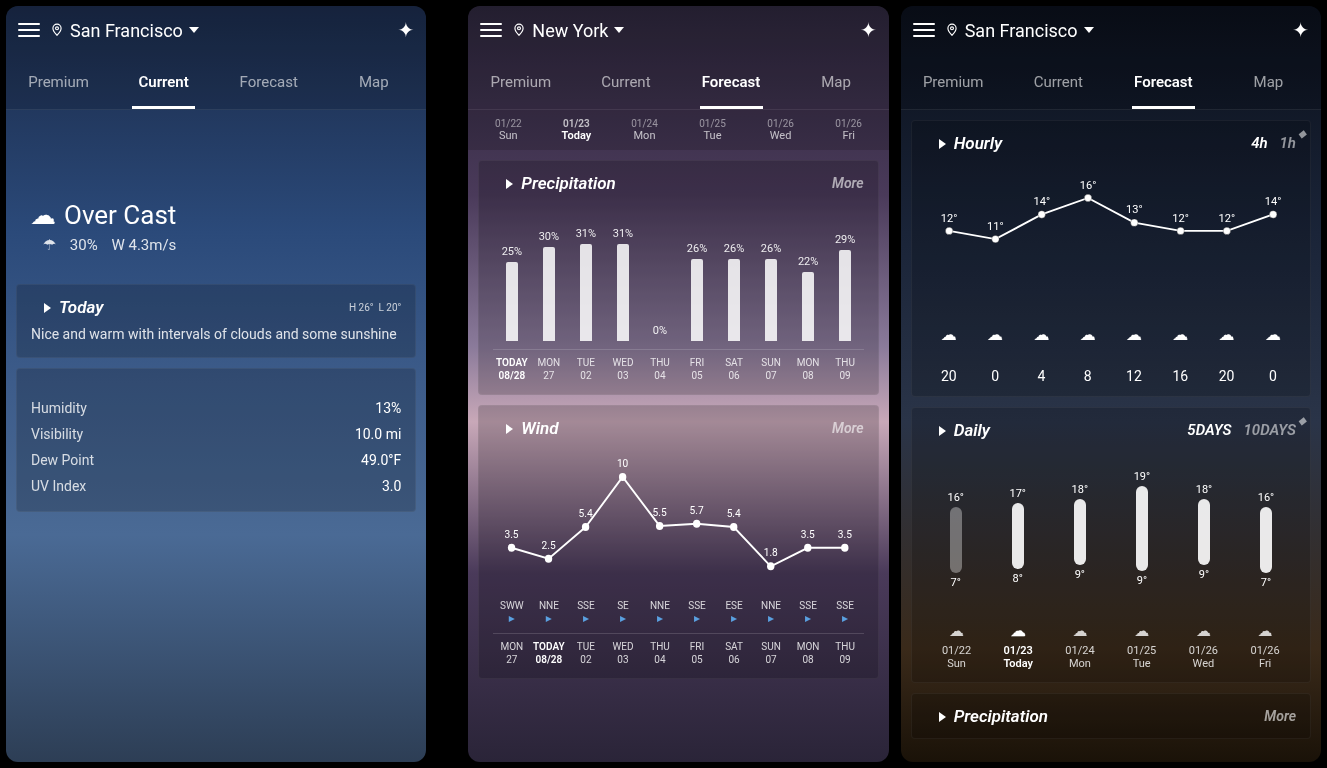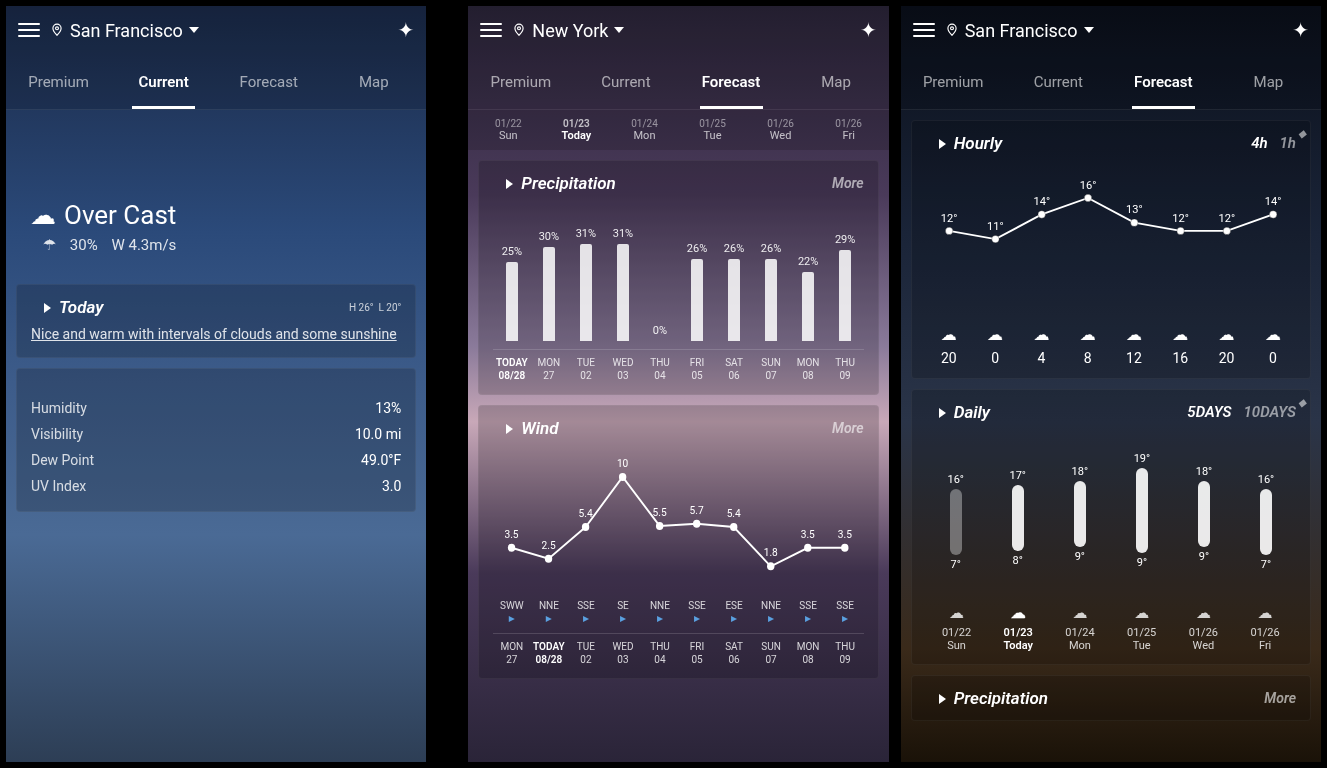--- a/index.html
+++ b/index.html
@@ -10,21 +10,21 @@
     gap: 12px;
     padding: 6px;
     width: 1327px;
     height: 768px;
     overflow: hidden;
   }
   .screen {
     width: 432px;
     height: 756px;
     position: relative;
-    border-radius: 0;
+    border-radius: 12px;
     overflow: hidden;
     color: #fff;
   }
   .screen1 { background: linear-gradient(180deg, #1a2947 0%, #2b4a7a 30%, #3d5c8a 50%, #4a6a95 70%, #2d3e55 100%); }
   .screen2 { background: linear-gradient(180deg, #2a2438 0%, #4a3a5a 25%, #8a7a9a 45%, #c8a8b8 55%, #4a3a5a 75%, #2a2438 100%); margin-left: 30px; }
   .screen3 { background: linear-gradient(180deg, #0a0f1a 0%, #1a2438 30%, #2a3448 55%, #3a2a1a 85%, #1a1208 100%); }
 
   .topbar {
     display: flex;
     align-items: center;
@@ -89,21 +89,21 @@
     display: flex;
     justify-content: space-between;
     align-items: center;
     font-style: italic;
     font-weight: 600;
     font-size: 17px;
     padding-left: 13px;
   }
   .card-head .right { font-style: normal; font-weight: 400; font-size: 10px; color: rgba(255,255,255,0.75); }
   .tri { width: 0; height: 0; border-top: 5px solid transparent; border-bottom: 5px solid transparent; border-left: 7px solid #fff; margin-right: 8px; display: inline-block; }
-  .card-body { font-size: 14px; color: rgba(255,255,255,0.85); margin-top: 8px; line-height: 1.4; text-decoration: underline; }
+  .card-body { font-size: 14px; color: rgba(255,255,255,0.85); margin-top: 8px; line-height: 1.4; }
 
   .details-body { display: flex; gap: 14px; margin-top: 14px; }
   .sun-arc { width: 150px; height: 100px; position: relative; }
   .sun-arc svg { width: 100%; height: 100%; }
   .sun-times { display: flex; justify-content: space-between; font-size: 11px; margin-top: 4px; color: rgba(255,255,255,0.8); }
   .detail-rows { flex: 1; }
   .detail-row { display: flex; justify-content: space-between; font-size: 14px; padding: 5px 0; }
   .detail-row .k { color: rgba(255,255,255,0.8); }
 
   
@@ -141,21 +141,21 @@
   
   .toggle-group { display: flex; gap: 12px; align-items: center; }
   .toggle-group .opt { font-style: italic; font-size: 15px; cursor: pointer; color: rgba(255,255,255,0.55); position: relative; }
   .toggle-group .opt.active { color: #fff; font-weight: 600; }
   .diamond { font-size: 10px; position: absolute; top: -6px; right: -10px; }
 
   .hourly-chart { height: 160px; position: relative; margin-top: 10px; }
   .hourly-icons { display: flex; margin-top: 2px; }
   .hourly-icons .hc { flex: 1; text-align: center; }
   .hourly-icons .hc .ico { font-size: 16px; }
-  .hourly-icons .hc .pv { font-size: 14px; margin-top: 6px; }
+  .hourly-icons .hc .pv { font-size: 14px; margin-top: 24px; }
 
   .daily-body { margin-top: 10px; }
   .daily-bars { display: flex; height: 150px; align-items: stretch; gap: 2px; }
   .daily-bars .dcol { flex: 1; display: flex; flex-direction: column; align-items: center; position: relative; }
   .pill-wrap { flex: 1; display: flex; flex-direction: column; justify-content: center; width: 100%; align-items: center; position: relative; }
   .pill { width: 12px; background: rgba(255,255,255,0.9); border-radius: 6px; position: relative; }
   .pill.dim { background: rgba(255,255,255,0.35); }
   .pill .hi { position: absolute; top: -16px; left: 50%; transform: translateX(-50%); font-size: 11px; white-space: nowrap; }
   .pill .lo { position: absolute; bottom: -16px; left: 50%; transform: translateX(-50%); font-size: 11px; white-space: nowrap; }
   .daily-foot { display: flex; margin-top: 22px; }

